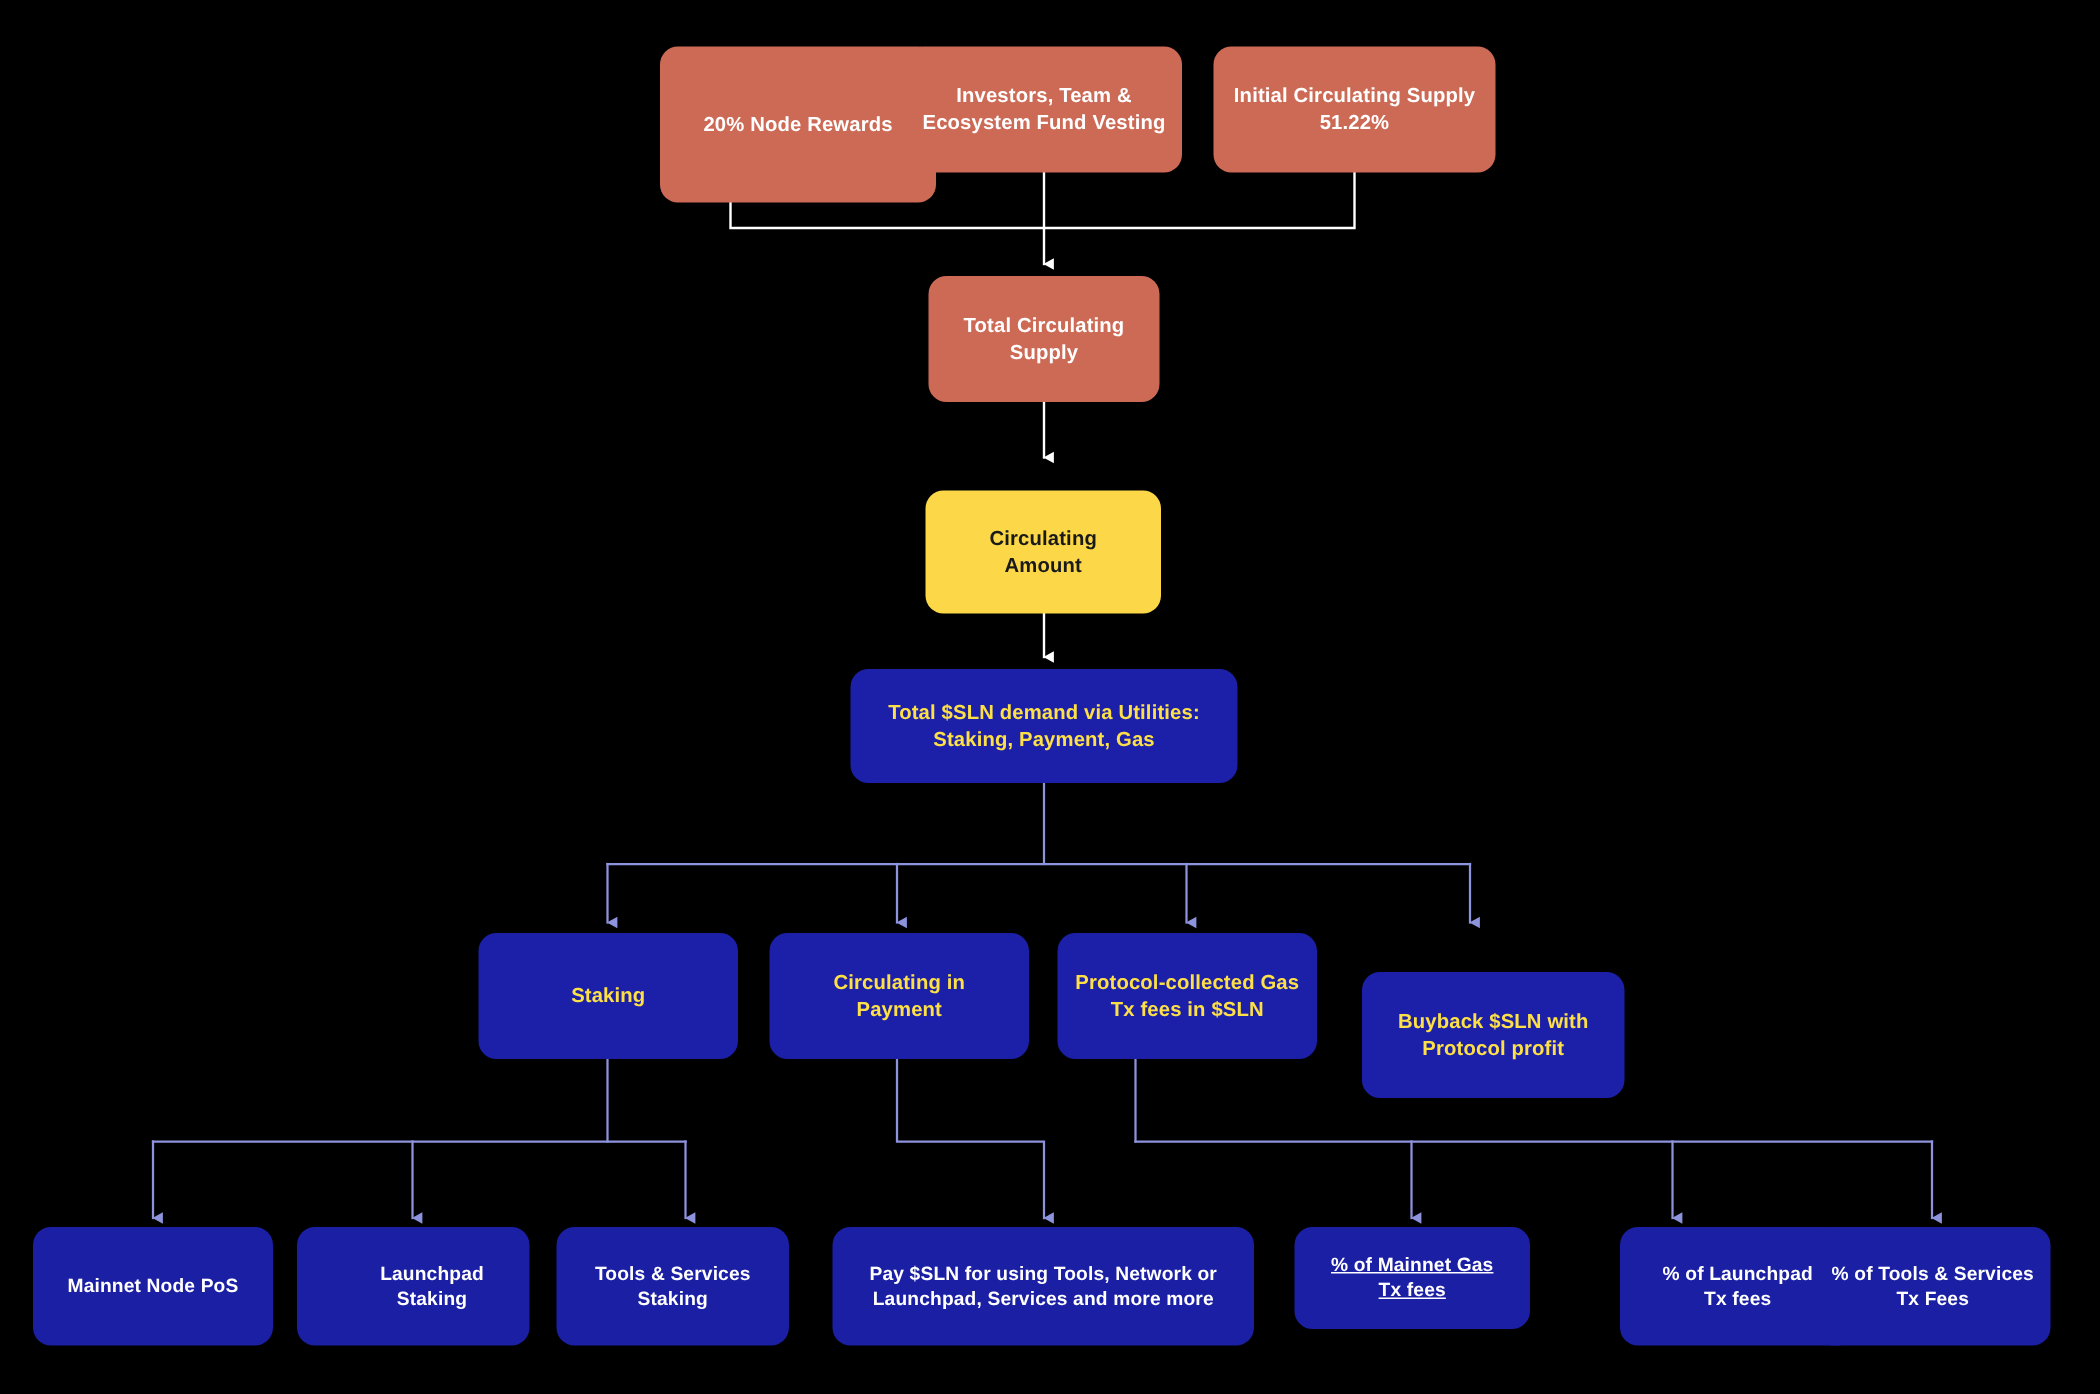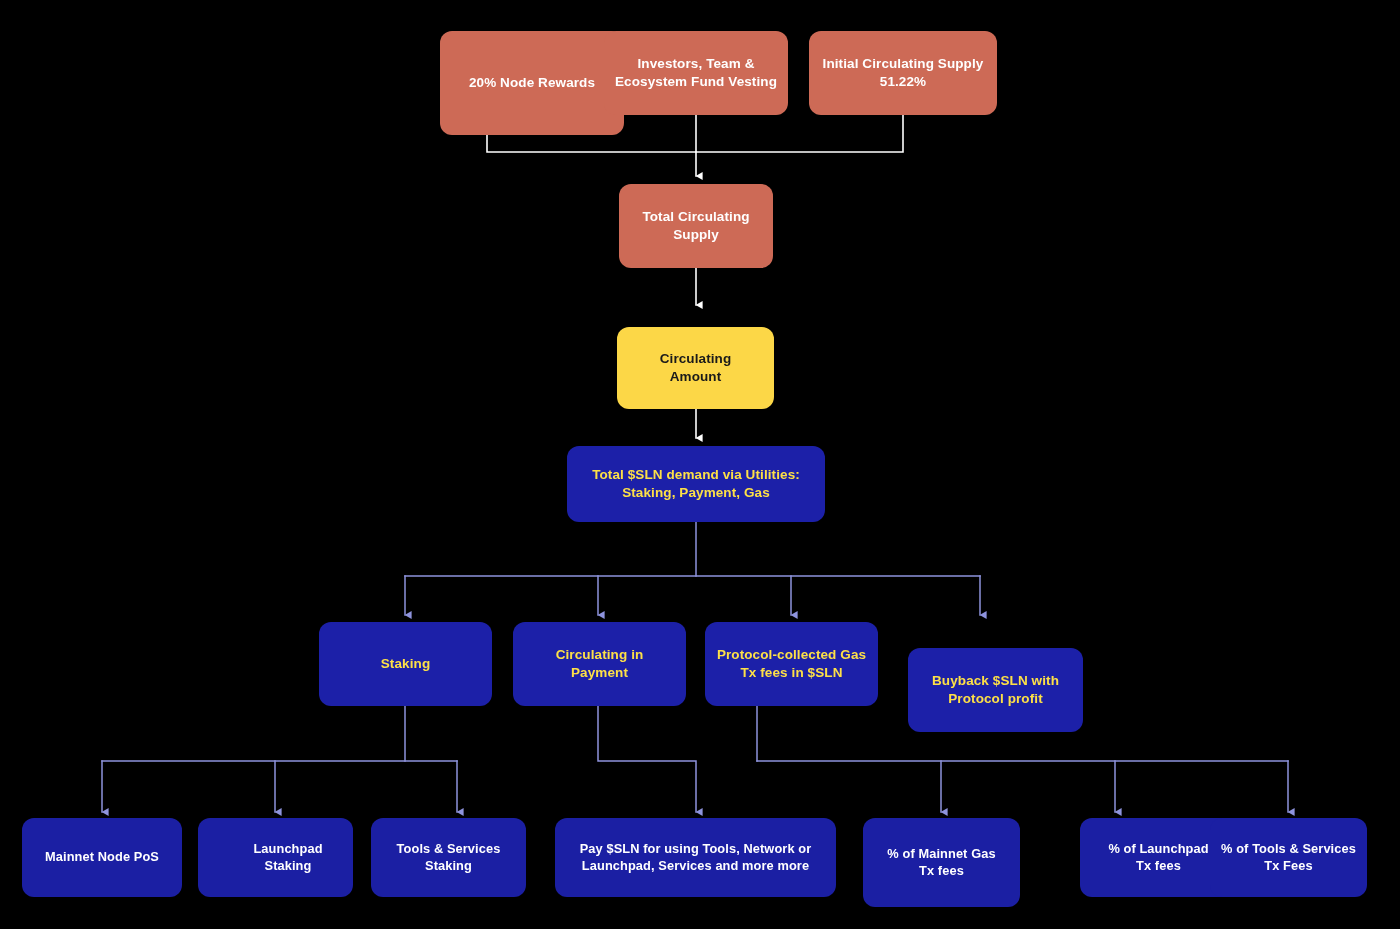--- a/index.html
+++ b/index.html
@@ -137,21 +137,21 @@
   <div class="node blue-deep" style="left:22px; top:818px; width:160px; height:79px;">Mainnet Node PoS</div>
 
   <div class="node blue-deep" style="left:198px; top:818px; width:155px; height:79px;padding-left:35px;">Launchpad Staking</div>
 
   <div class="node blue-deep" style="left:371px; top:818px; width:155px; height:79px;">Tools &amp; Services
 Staking</div>
 
   <div class="node blue-deep" style="left:555px; top:818px; width:281px; height:79px;">Pay $SLN for using Tools, Network or
 Launchpad, Services and more more</div>
 
-  <div class="node blue-deep" style="left:863px; top:818px; width:157px; height:89px;">% of Mainnet Gas
+  <div class="node blue-deep" style="left:863px; top:818px; width:157px; height:68px;text-decoration:underline;">% of Mainnet Gas
 Tx fees</div>
 
   <div class="node blue-deep" style="left:1080px; top:818px; width:157px; height:79px;">% of Launchpad
 Tx fees</div>
 
   <div class="node blue-deep" style="left:1210px; top:818px; width:157px; height:79px;">% of Tools &amp; Services
 Tx Fees</div>
 
 </div>
 

